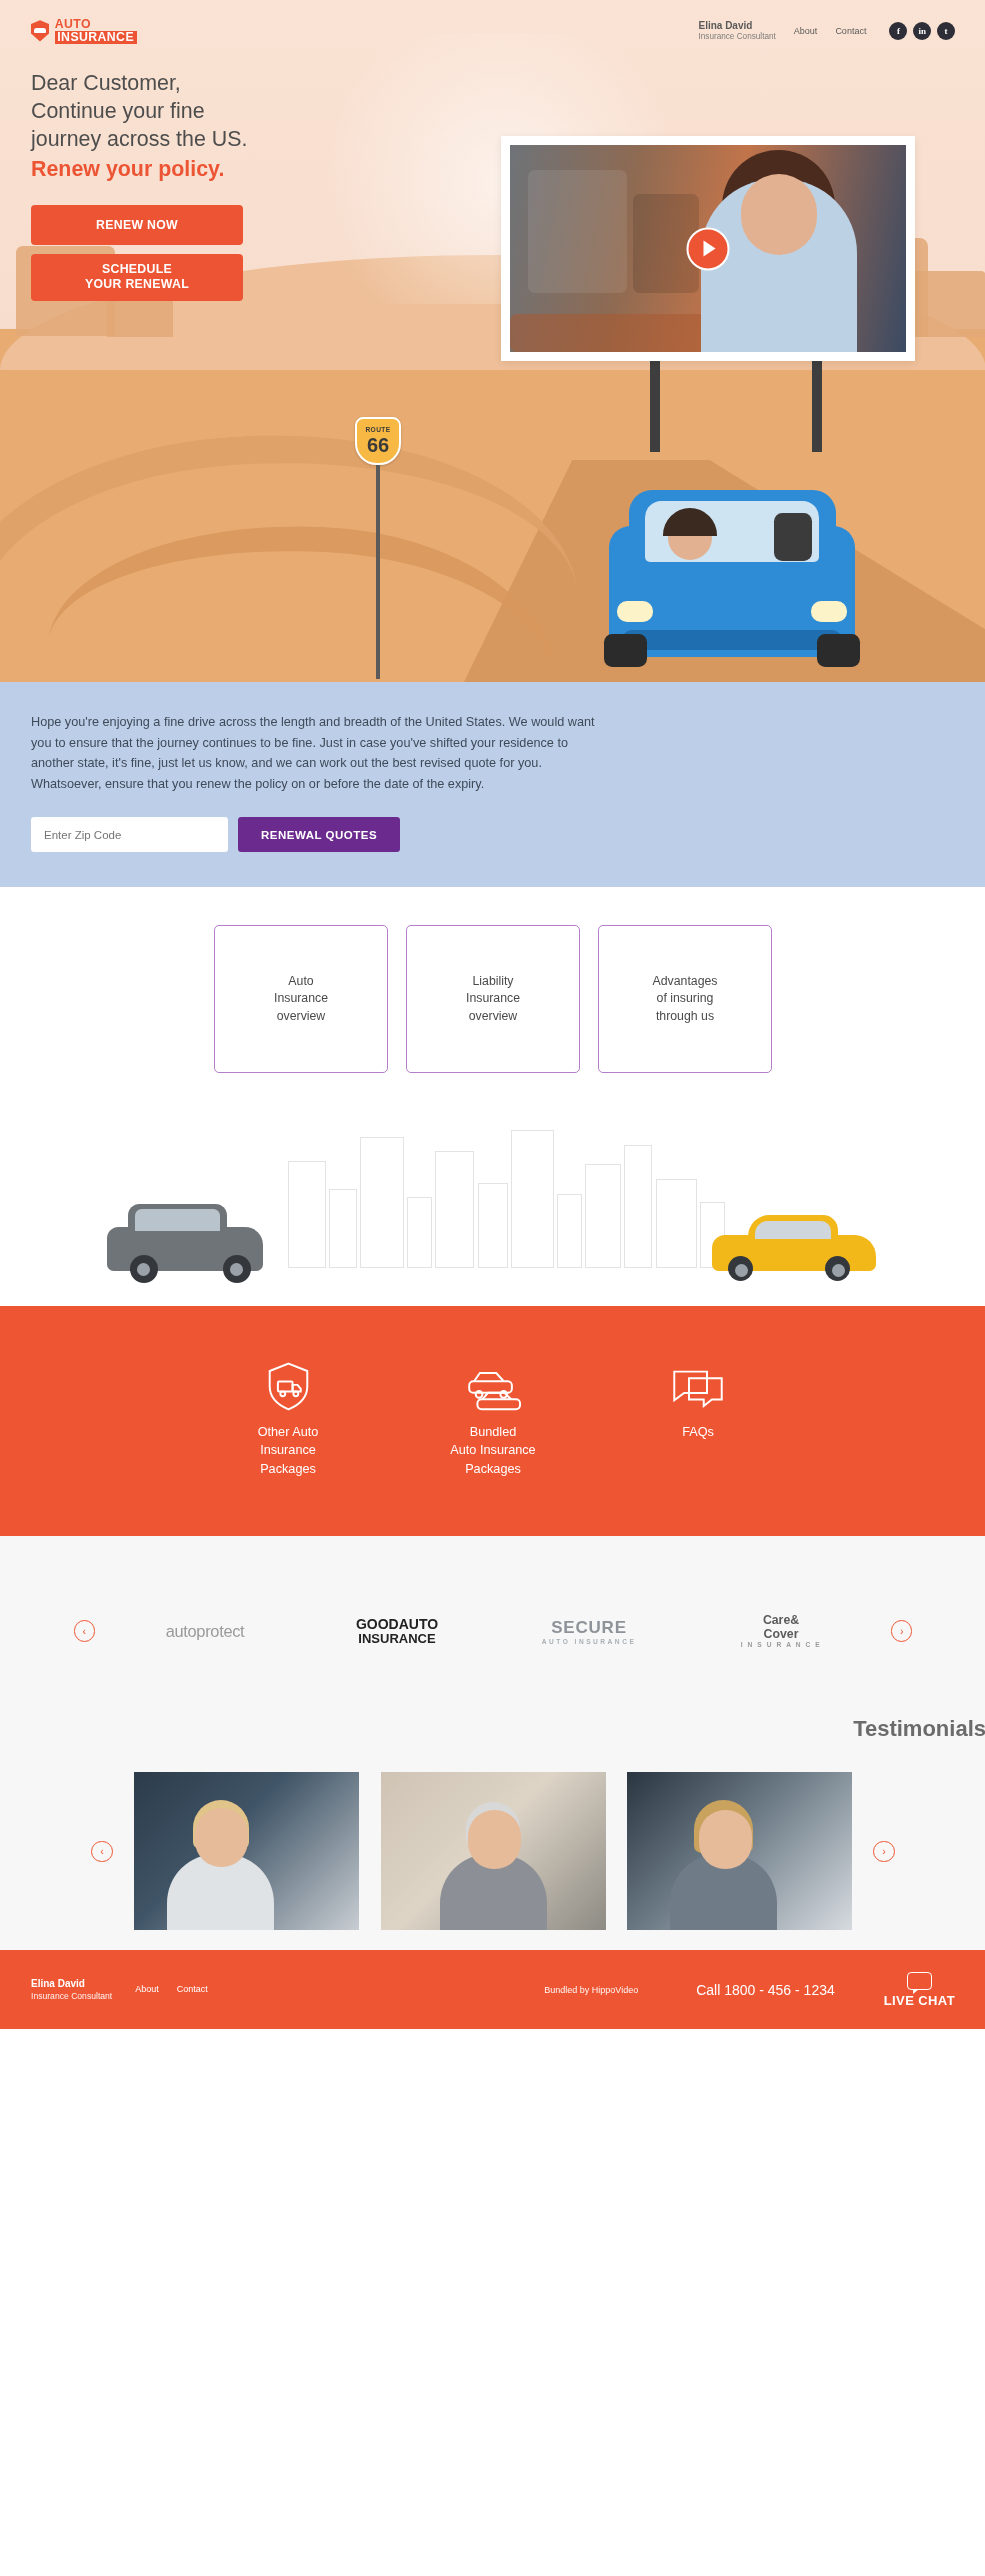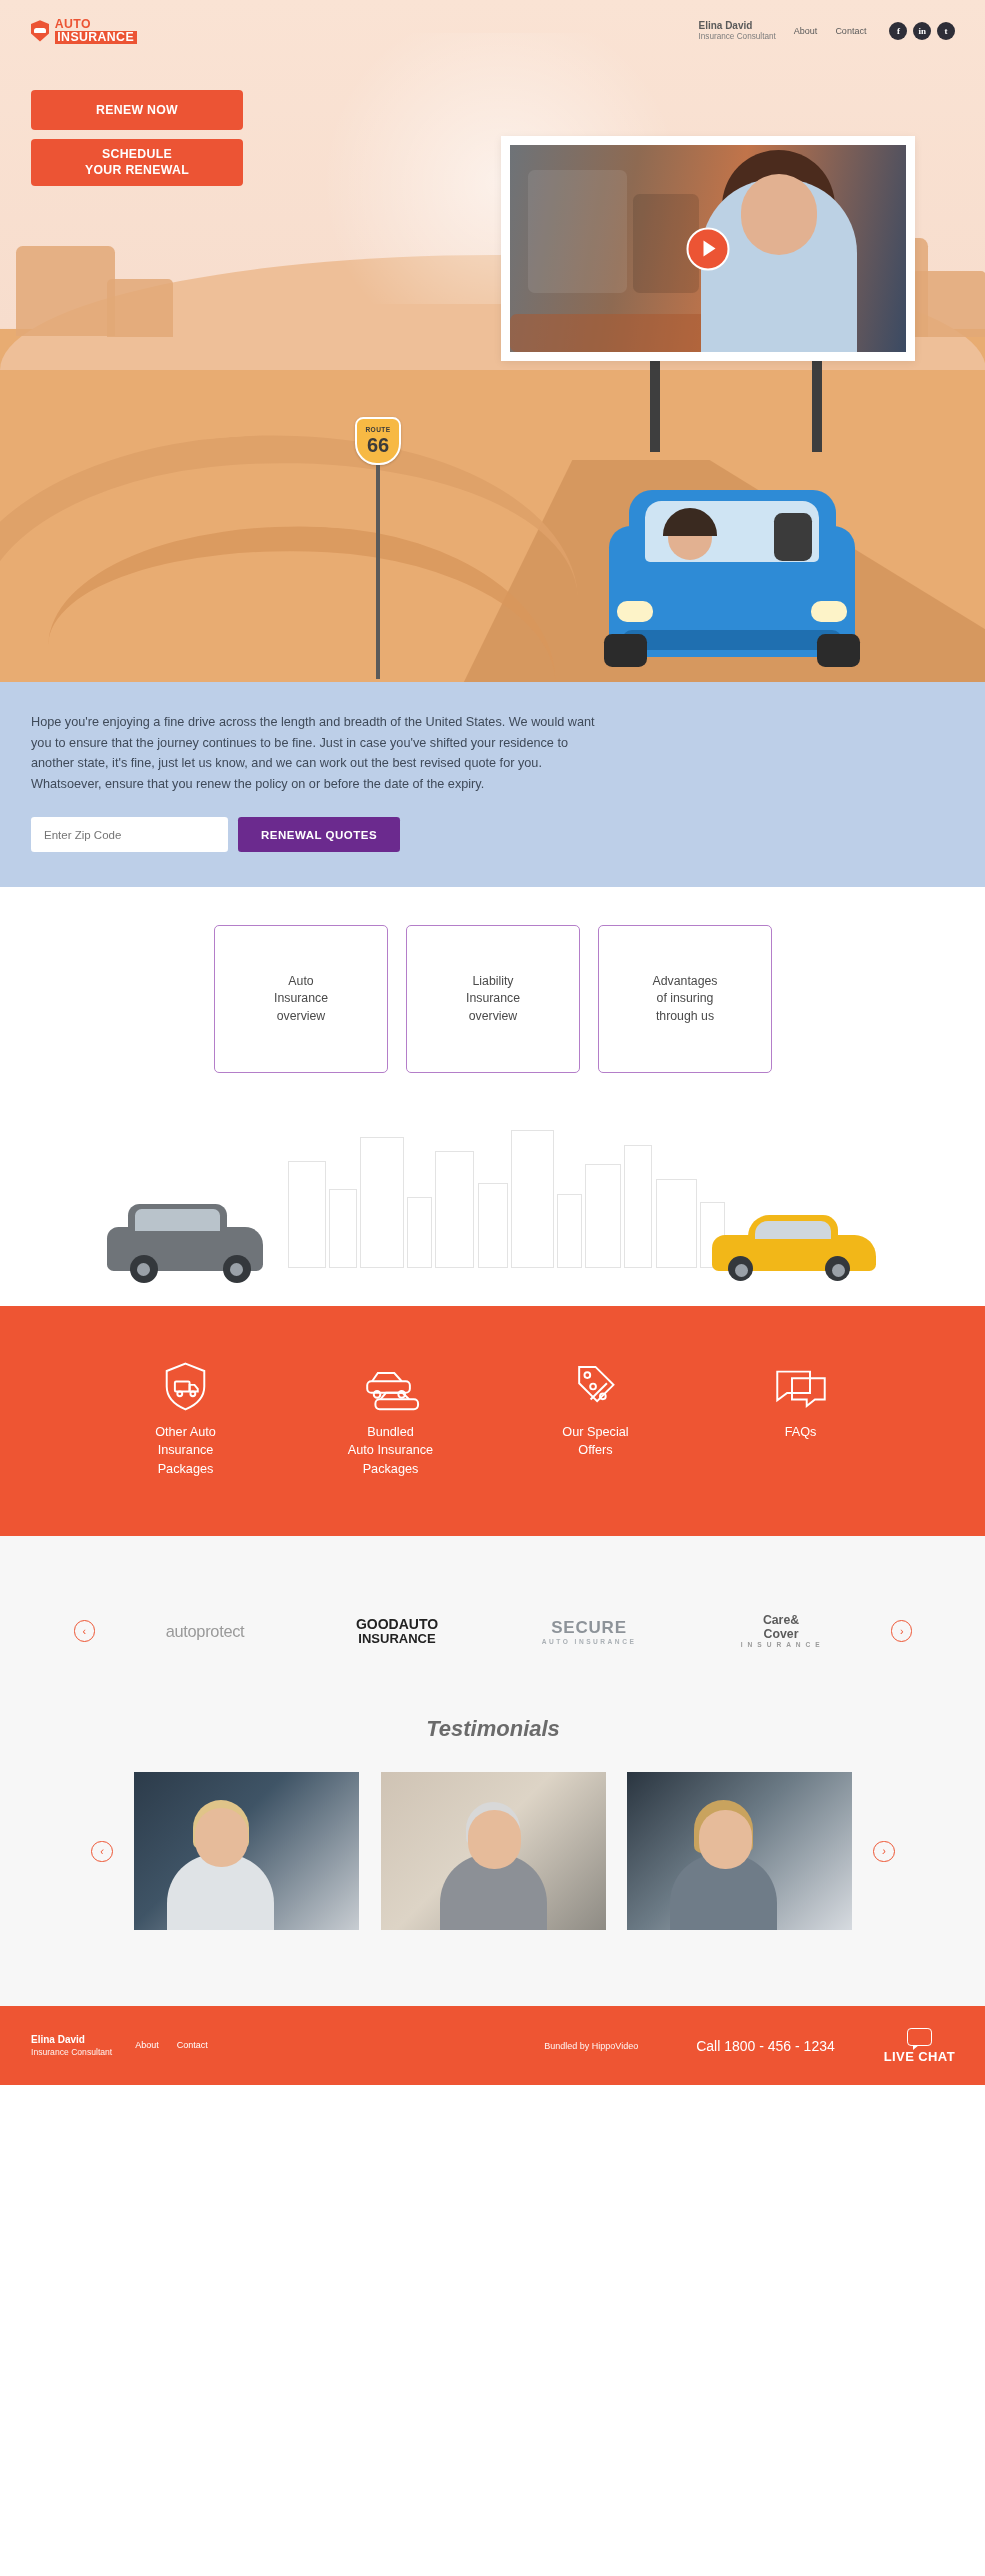--- a/index.html
+++ b/index.html
@@ -316,21 +316,21 @@
   .plogo { width: 164px; text-align: center; }
   .plogo .p1 { font-size: 16.4px; color: #9a9a9a; letter-spacing: -0.3px; }
   .plogo .p2 { font-size: 14px; font-weight: bold; color: #222; line-height: 1.05; }
   .plogo .p2 .sub { display: block; font-size: 13px; }
   .plogo .p3 { font-size: 17px; font-weight: bold; color: #8d9399; letter-spacing: 0.8px; }
   .plogo .p3 .sub { display: block; font-size: 6.6px; letter-spacing: 2.5px; color: #aab0b5; }
   .plogo .p4 { font-size: 12.3px; font-weight: bold; color: #5b5b5b; line-height: 1.1; }
   .plogo .p4 .sub { display: block; font-size: 6.6px; letter-spacing: 1.6px; color: #9a9a9a; }
 
   
-  .testimonials { background: #f7f7f7; padding: 43px 0 76px 0; text-align: center; font-style: italic; }
+  .testimonials { background: #f7f7f7; padding: 43px 0 20px 0; text-align: right; }
   .test-row { display: flex; align-items: center; justify-content: center; gap: 21.4px; margin-top: 30px; }
   .test-card { width: 225px; height: 158px; position: relative; overflow: hidden; }
   .tc1 { background: linear-gradient(135deg,#2c3b4a 0%, #3f5466 40%, #c8cdd2 100%); }
   .tc2 { background: linear-gradient(135deg,#cfc3b4 0%, #ddd4c6 45%, #8e8b84 100%); }
   .tc3 { background: linear-gradient(135deg,#2a3540 0%, #6c7b86 45%, #d7dbe0 100%); }
   .tc-face { position: absolute; width: 53px; height: 59px; border-radius: 26px; background: #e6bb9a; }
   .tc-hair { position: absolute; border-radius: 33px 33px 8.2px 8.2px; }
   .tc-body { position: absolute; bottom: 0; width: 107px; height: 76px; border-radius: 49px 49px 0 0; }
 
   
@@ -391,20 +391,26 @@
         <div class="socials">
           <span class="soc">f</span>
           <span class="soc">in</span>
           <span class="soc">t</span>
         </div>
       </div>
     </nav>
 
     <div class="hero-inner">
       <div class="hero-copy">
+        <h1>
+          <span>Dear Customer,</span><br>
+          <span>Continue your fine</span><br>
+          <span>journey across the US.</span>
+          <span class="accent">Renew your policy.</span>
+        </h1>
         <div class="btn-stack">
           <button class="btn">RENEW NOW</button>
           <button class="btn">
             <span>SCHEDULE</span><br>
             <span>YOUR RENEWAL</span>
           </button>
         </div>
       </div>
     </div>
 
@@ -523,33 +529,20 @@
           <path d="M26 44 l7-8 h20 l8 8"></path>
           <rect x="20" y="44" width="52" height="12" rx="5"></rect>
         </svg>
       </div>
       <div class="feat-label" style="white-space:pre-line">Bundled
 Auto Insurance
 Packages</div>
     </div>
     <div class="feat">
       <div class="feat-icon">
-        <svg width="49" height="49" viewBox="0 0 60 60" fill="none" stroke="#fff" stroke-width="2.4">
-          <path d="M10 6 h20 l22 22 -20 20 -22 -22 z"></path>
-          <circle cx="20" cy="16" r="3.5"></circle>
-          <circle cx="27" cy="30" r="3.5"></circle>
-            <circle cx="39" cy="42" r="3.5"></circle>
-          <path d="M24 46 L44 26"></path>
-        </svg>
-      </div>
-      <div class="feat-label" style="white-space:pre-line">Our Special
-Offers</div>
-    </div>
-    <div class="feat">
-      <div class="feat-icon">
         <svg width="54" height="46" viewBox="0 0 66 56" fill="none" stroke="#fff" stroke-width="2.4">
           <path d="M4 8 h40 v26 h-28 l-12 9 z"></path>
           <path d="M22 16 h40 v26 h-12 l-10 8 v-8 h-18 z"></path>
         </svg>
       </div>
       <div class="feat-label" style="white-space:pre-line">FAQs</div>
     </div>
   </section>
 
   <section class="partners">

